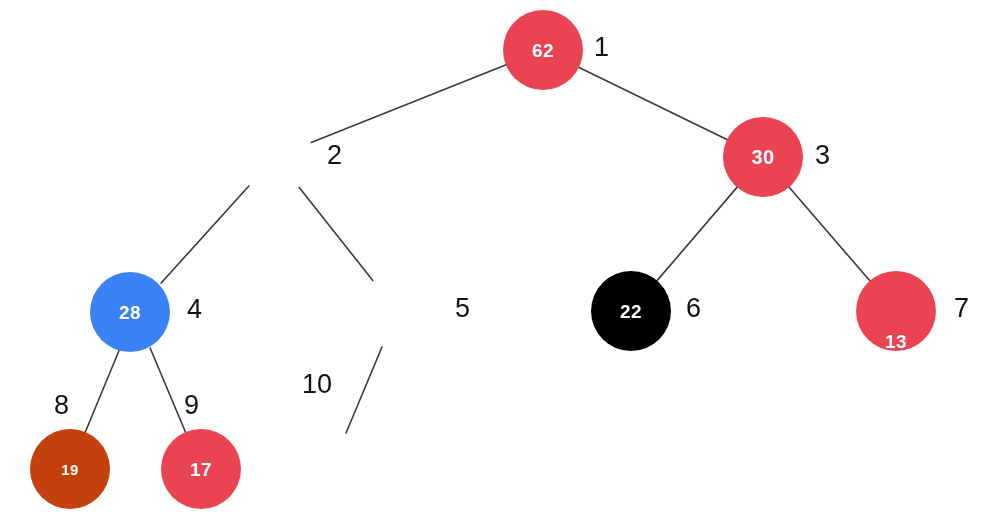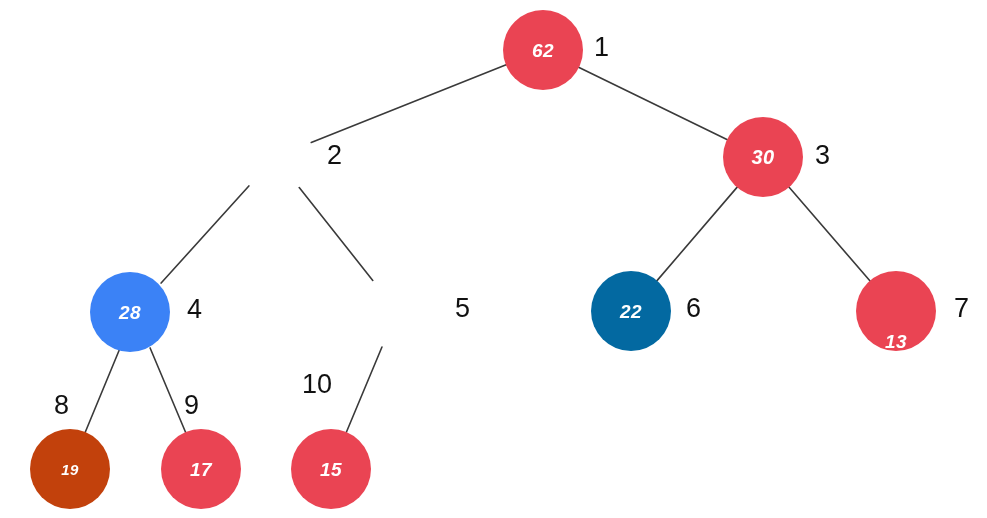--- a/index.html
+++ b/index.html
@@ -35,21 +35,20 @@
     position: absolute;
     border-radius: 50%;
     display: flex;
     align-items: center;
     justify-content: center;
     box-sizing: border-box;
     color: #ffffff;
     font-weight: bold;
     letter-spacing: 0.5px;
     user-select: none;
-    font-style: italic;
   }
   .tree-node .node-value {
     display: block;
     line-height: 1;
     transform: translateY(-0.5px);
   }
   .index-label {
     position: absolute;
     color: #111111;
     font-weight: normal;
@@ -78,34 +77,31 @@
   <div id="node-layer">
       <div class="tree-node" style="left: 503px; top: 10px; width: 80px; height: 80px; background: rgb(234, 68, 83); color: rgb(255, 255, 255); font-size: 19px;">
         <span class="node-value">62</span>
       </div>
       <div class="tree-node" style="left: 723px; top: 117px; width: 80px; height: 80px; background: rgb(234, 68, 83); color: rgb(255, 255, 255); font-size: 20px;">
         <span class="node-value">30</span>
       </div>
       <div class="tree-node" style="left: 90px; top: 272px; width: 80px; height: 80px; background: #3b82f6; color: rgb(255, 255, 255); font-size: 19px;">
         <span class="node-value">28</span>
       </div>
-      <div class="tree-node" style="left: 591px; top: 271px; width: 80px; height: 80px; background: #0369a1; color: rgb(255, 255, 255); font-size: 19px;">
+      <div class="tree-node" style="left: 591px; top: 271px; width: 80px; height: 80px; background: #000000; color: rgb(255, 255, 255); font-size: 19px;">
         <span class="node-value">22</span>
       </div>
       <div class="tree-node" style="left: 856px; top: 271px; width: 80px; height: 80px; background: rgb(234, 68, 83); color: rgb(255, 255, 255); font-size: 19px; align-items: flex-end;">
         <span class="node-value">13</span>
       </div>
       <div class="tree-node" style="left: 30px; top: 429px; width: 80px; height: 80px; background: #c2410c; color: rgb(255, 255, 255); font-size: 15px;">
         <span class="node-value">19</span>
       </div>
       <div class="tree-node" style="left: 161px; top: 429px; width: 80px; height: 80px; background: rgb(234, 68, 83); color: rgb(255, 255, 255); font-size: 19px; text-align: right;">
         <span class="node-value">17</span>
-      </div>
-      <div class="tree-node" style="left: 291px; top: 429px; width: 80px; height: 80px; background: rgb(234, 68, 83); color: rgb(255, 255, 255); font-size: 19px;">
-        <span class="node-value">15</span>
       </div>
     </div>
 
   <div id="label-layer">
       <div class="index-label" style="left: 594px; top: 34px; font-size: 27px; color: rgb(17, 17, 17);">1</div>
       <div class="index-label" style="left: 327px; top: 142px; font-size: 27px; color: rgb(17, 17, 17);">2</div>
       <div class="index-label" style="left: 815px; top: 142px; font-size: 27px; color: rgb(17, 17, 17);">3</div>
       <div class="index-label" style="left: 187px; top: 296px; font-size: 27px; color: rgb(17, 17, 17);">4</div>
       <div class="index-label" style="left: 455px; top: 295px; font-size: 27px; color: rgb(17, 17, 17);">5</div>
       <div class="index-label" style="left: 686px; top: 295px; font-size: 27px; color: rgb(17, 17, 17);">6</div>

